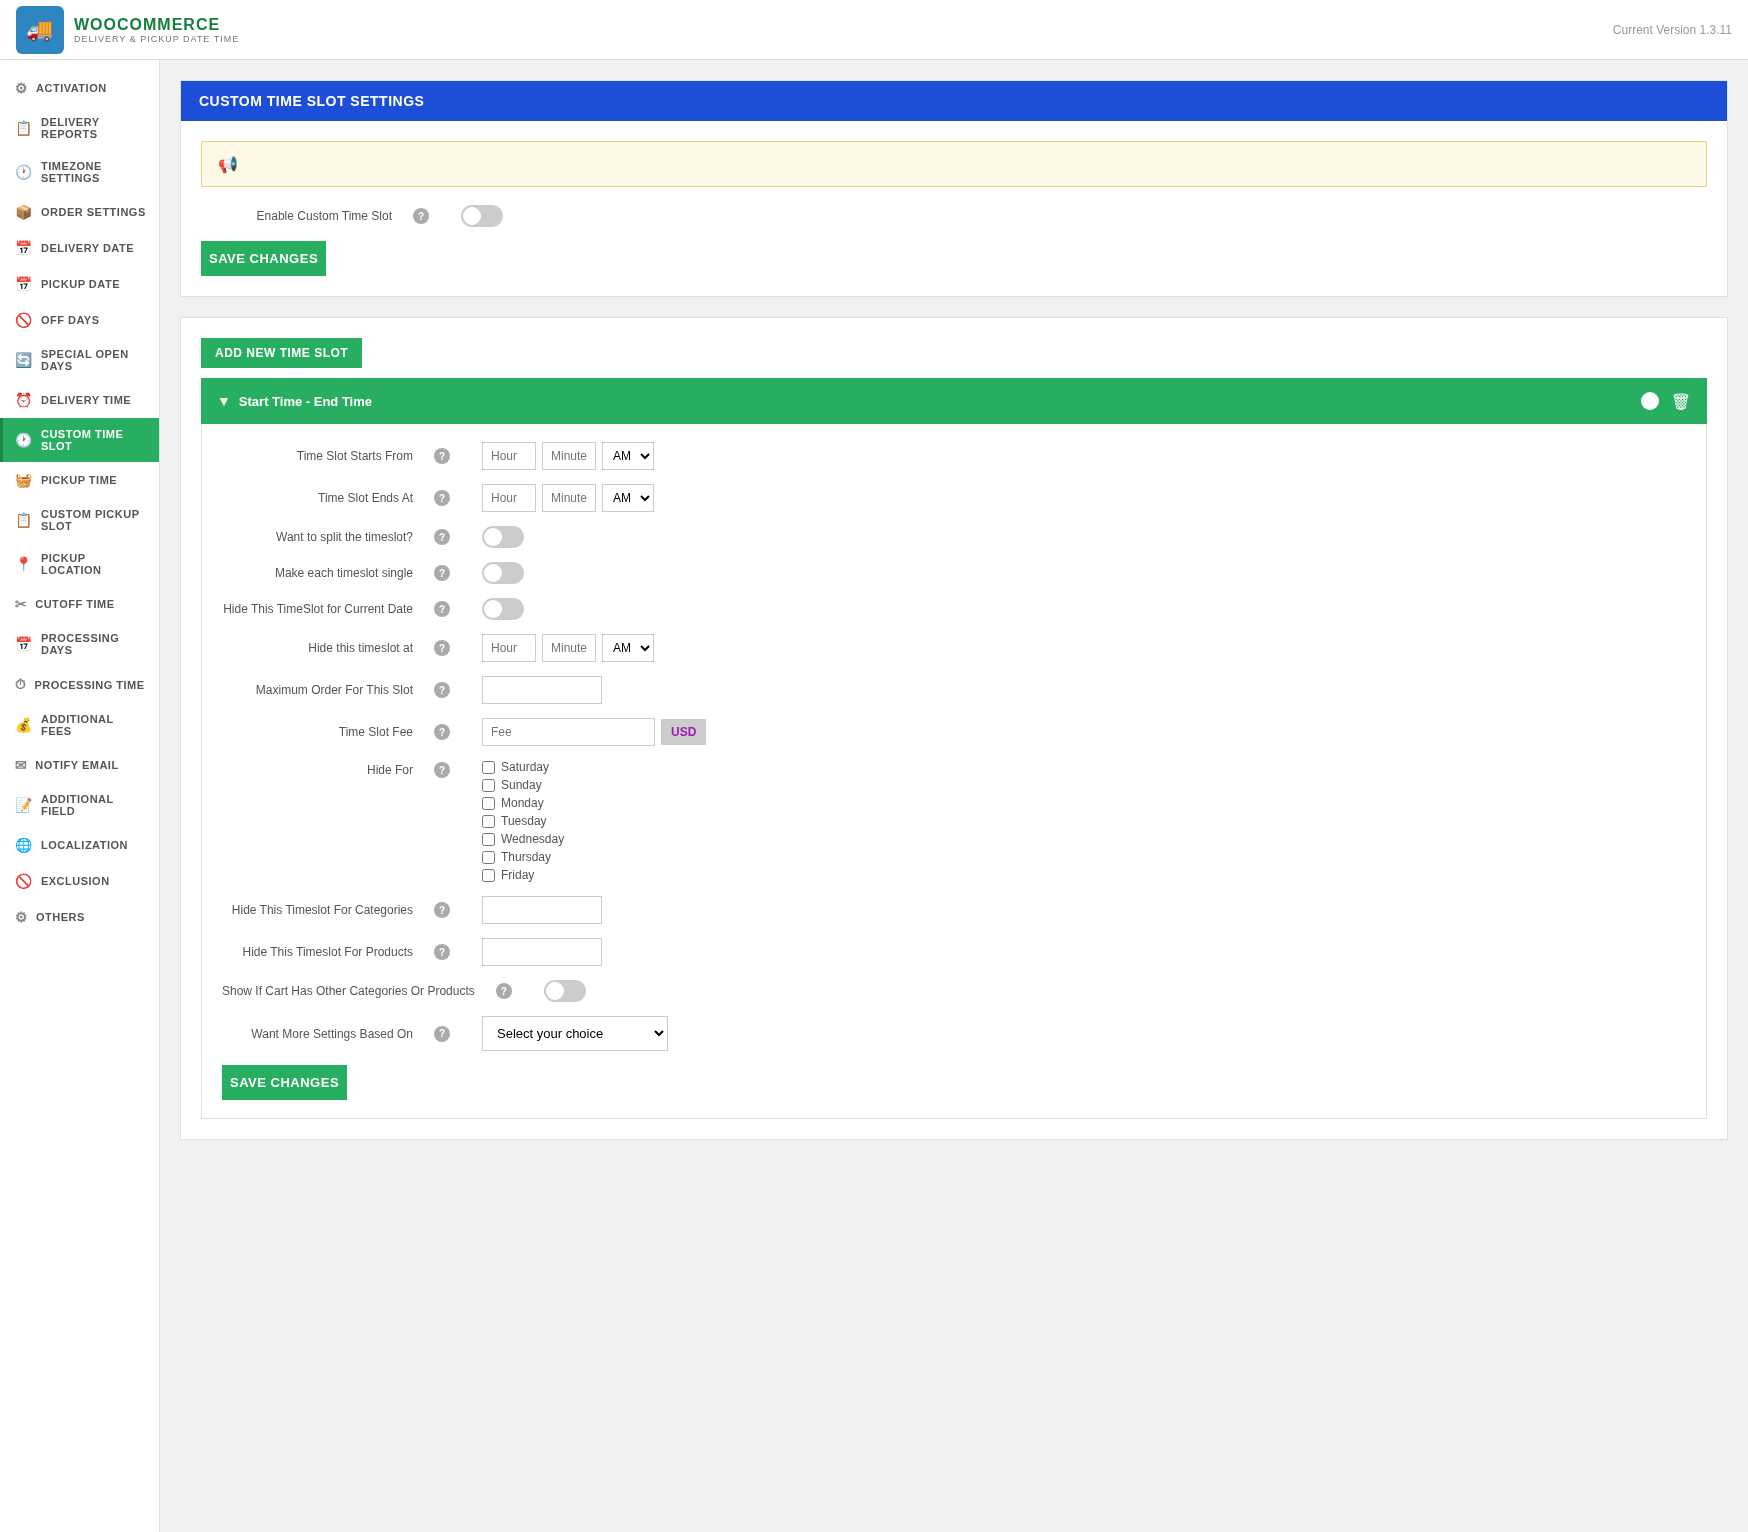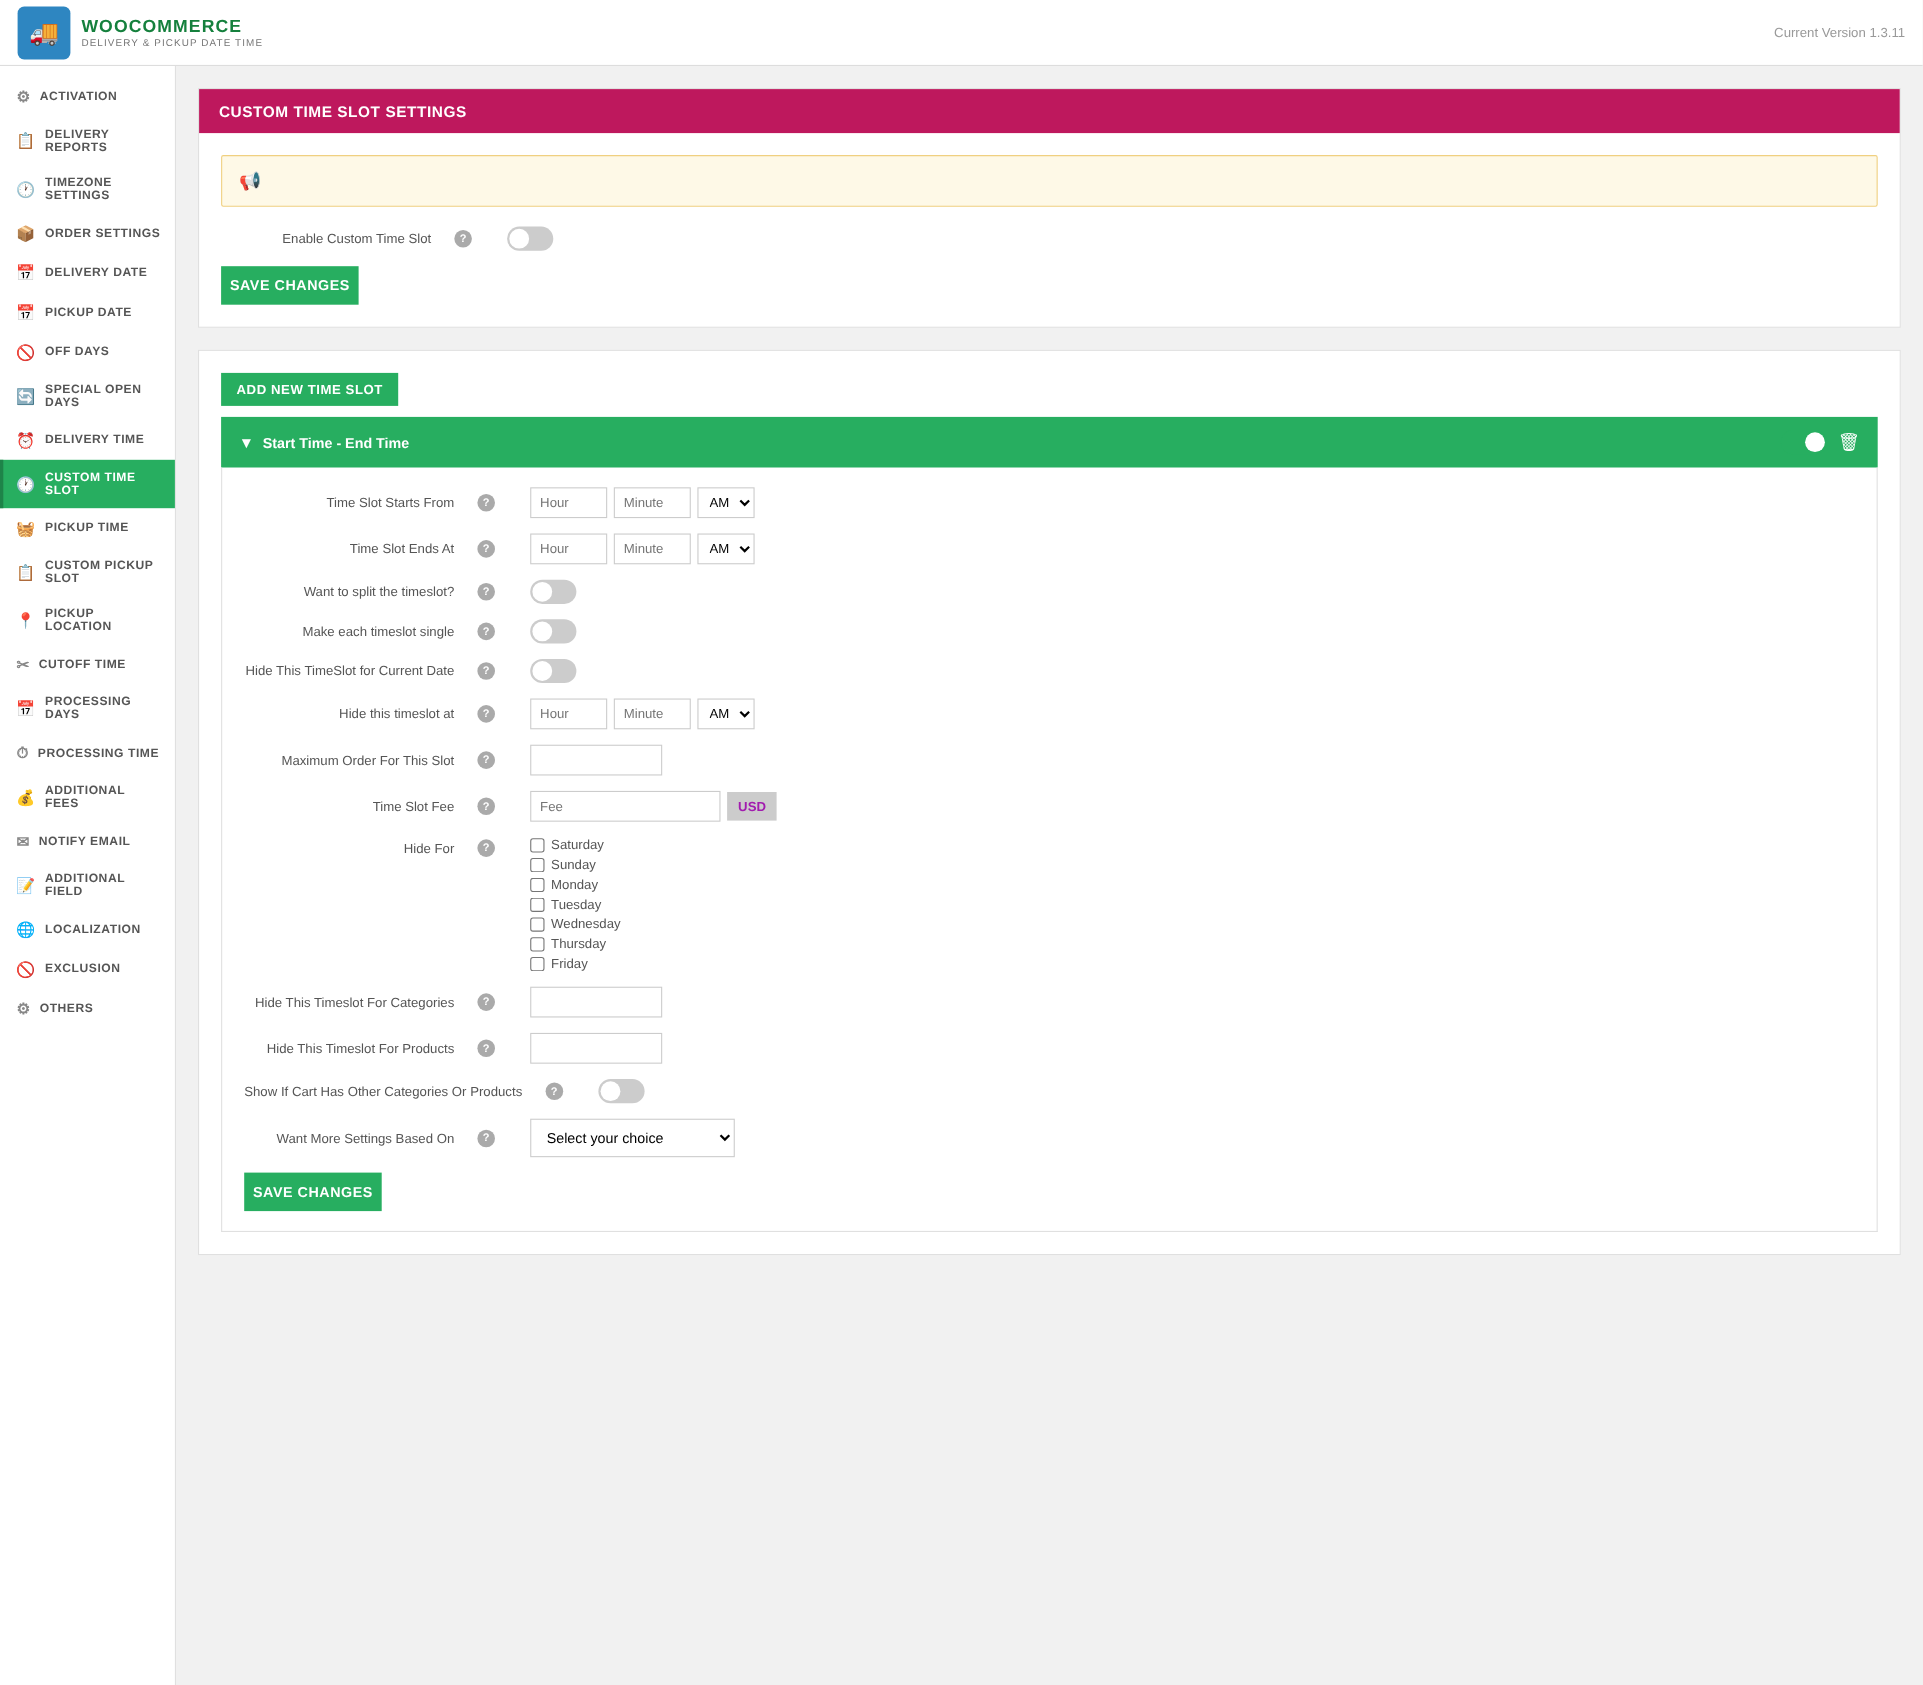--- a/index.html
+++ b/index.html
@@ -24,21 +24,21 @@
     .sidebar-item.active .sidebar-icon { color: #fff; }
     .sidebar-icon { font-size: 14px; color: #888; flex-shrink: 0; }
 
     
     .main { flex: 1; padding: 20px; overflow-y: auto; }
 
     
     .card { background: #fff; border: 1px solid #e0e0e0; margin-bottom: 20px; }
 
     
-    .card-header { background: #be185d; color: #fff; padding: 12px 18px; font-size: 14px; font-weight: bold; letter-spacing: 0.5px; }
+    .card-header { background: #1d4ed8; color: #fff; padding: 12px 18px; font-size: 14px; font-weight: bold; letter-spacing: 0.5px; }
 
     
     .card-body { padding: 20px; }
 
     
     .alert-warning { background: #fef9e7; border: 1px solid #f0d080; padding: 12px 16px; margin-bottom: 18px; display: flex; align-items: flex-start; gap: 10px; font-size: 12px; color: #666; border-radius: 2px; }
     .alert-icon { font-size: 16px; flex-shrink: 0; margin-top: 1px; }
 
     
     .form-row { display: flex; align-items: center; margin-bottom: 14px; }
@@ -64,21 +64,21 @@
     .slot-row { background: #27ae60; color: #fff; padding: 12px 16px; display: flex; align-items: center; justify-content: space-between; cursor: pointer; margin-bottom: 0; }
     .slot-row-left { display: flex; align-items: center; gap: 8px; font-size: 13px; font-weight: bold; }
     .slot-row-right { display: flex; align-items: center; gap: 10px; }
     .chevron { font-size: 14px; }
 
     
     .slot-content { border: 1px solid #e0e0e0; border-top: none; padding: 18px 20px; }
 
     
     .input-text { border: 1px solid #ccc; padding: 6px 8px; font-size: 12px; width: 100%; }
-    .input-small { width: 70px; }
+    .input-small { width: 54px; }
     .input-medium { width: 120px; }
     .input-fee { flex: 1; border: 1px solid #ccc; padding: 6px 8px; font-size: 12px; }
 
     
     select { border: 1px solid #ccc; padding: 5px 6px; font-size: 12px; background: #fff; cursor: pointer; }
 
     
     .usd-badge { background: #ccc; padding: 6px 10px; font-size: 12px; font-weight: bold; color: #a21caf; }
 
     

